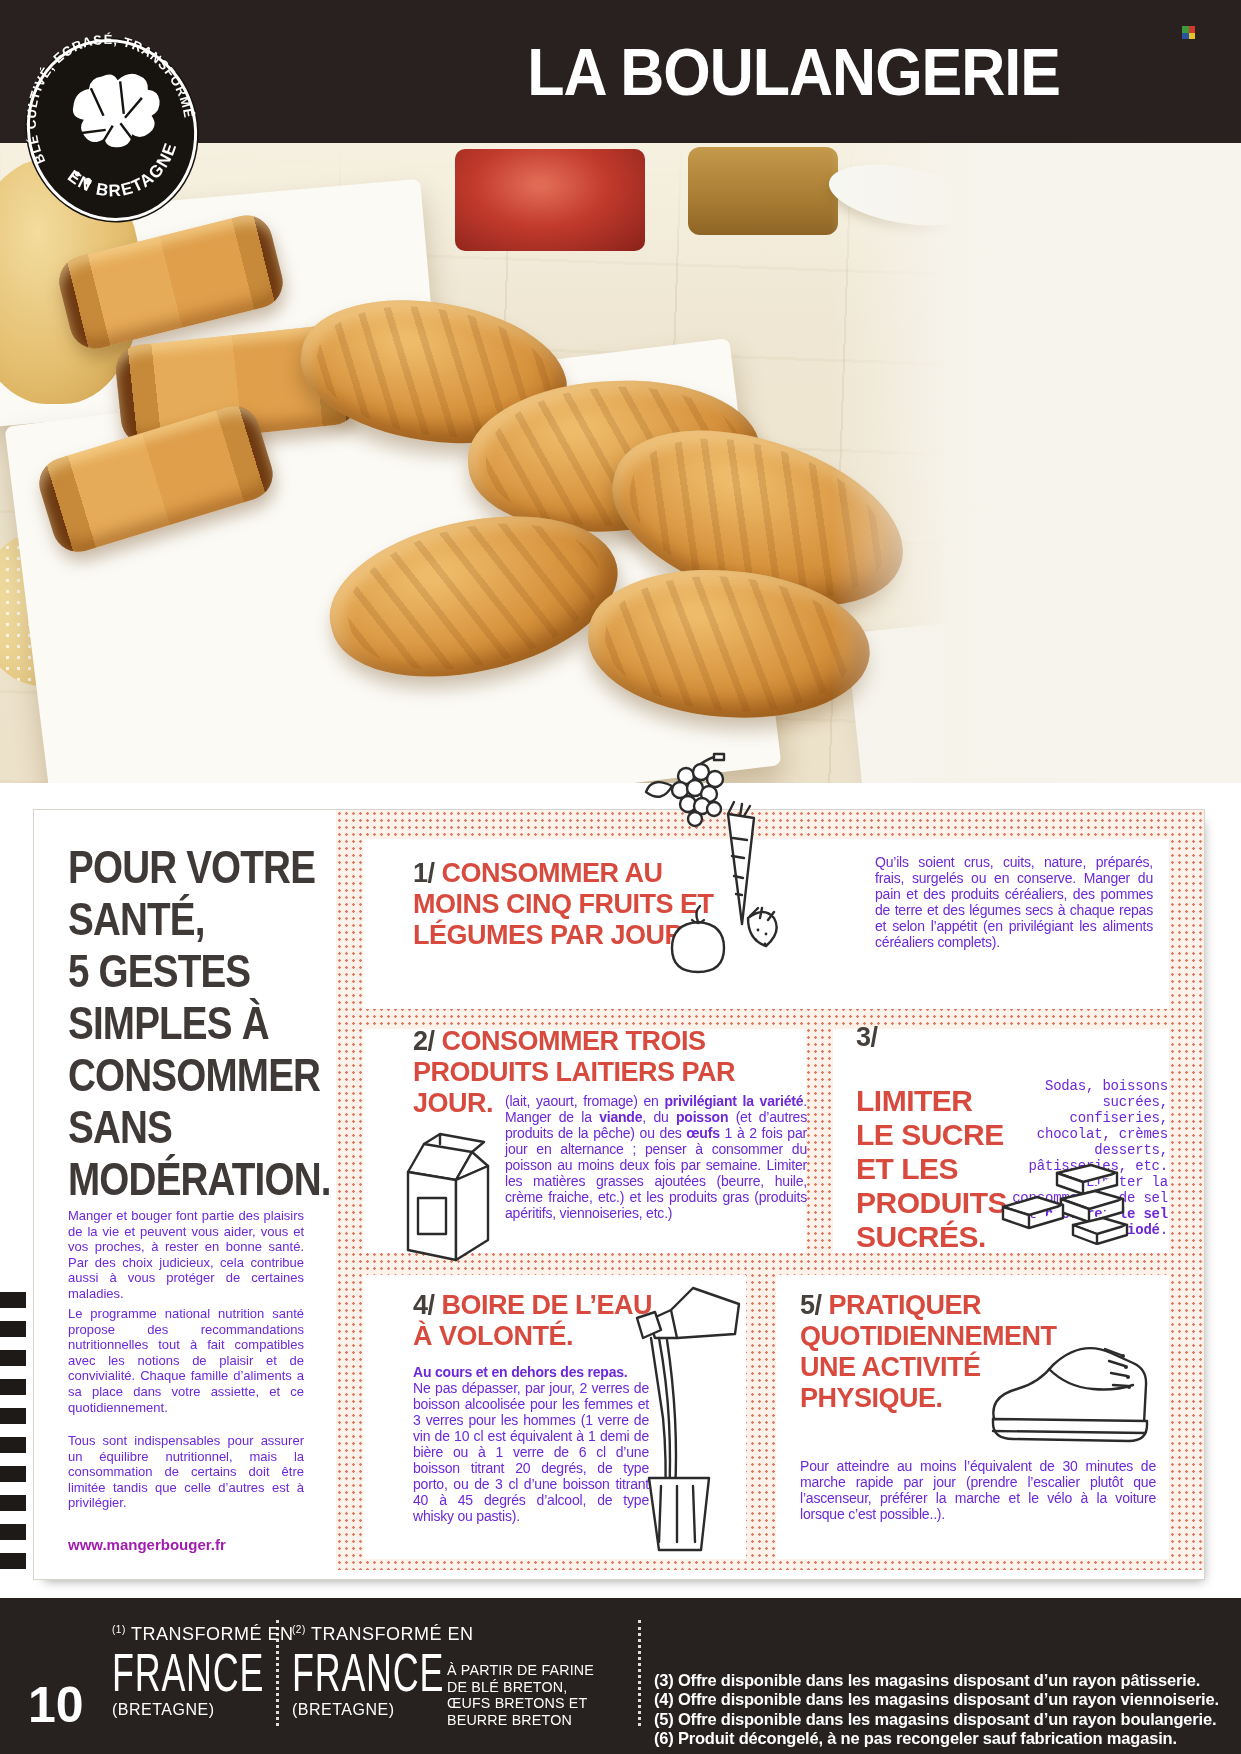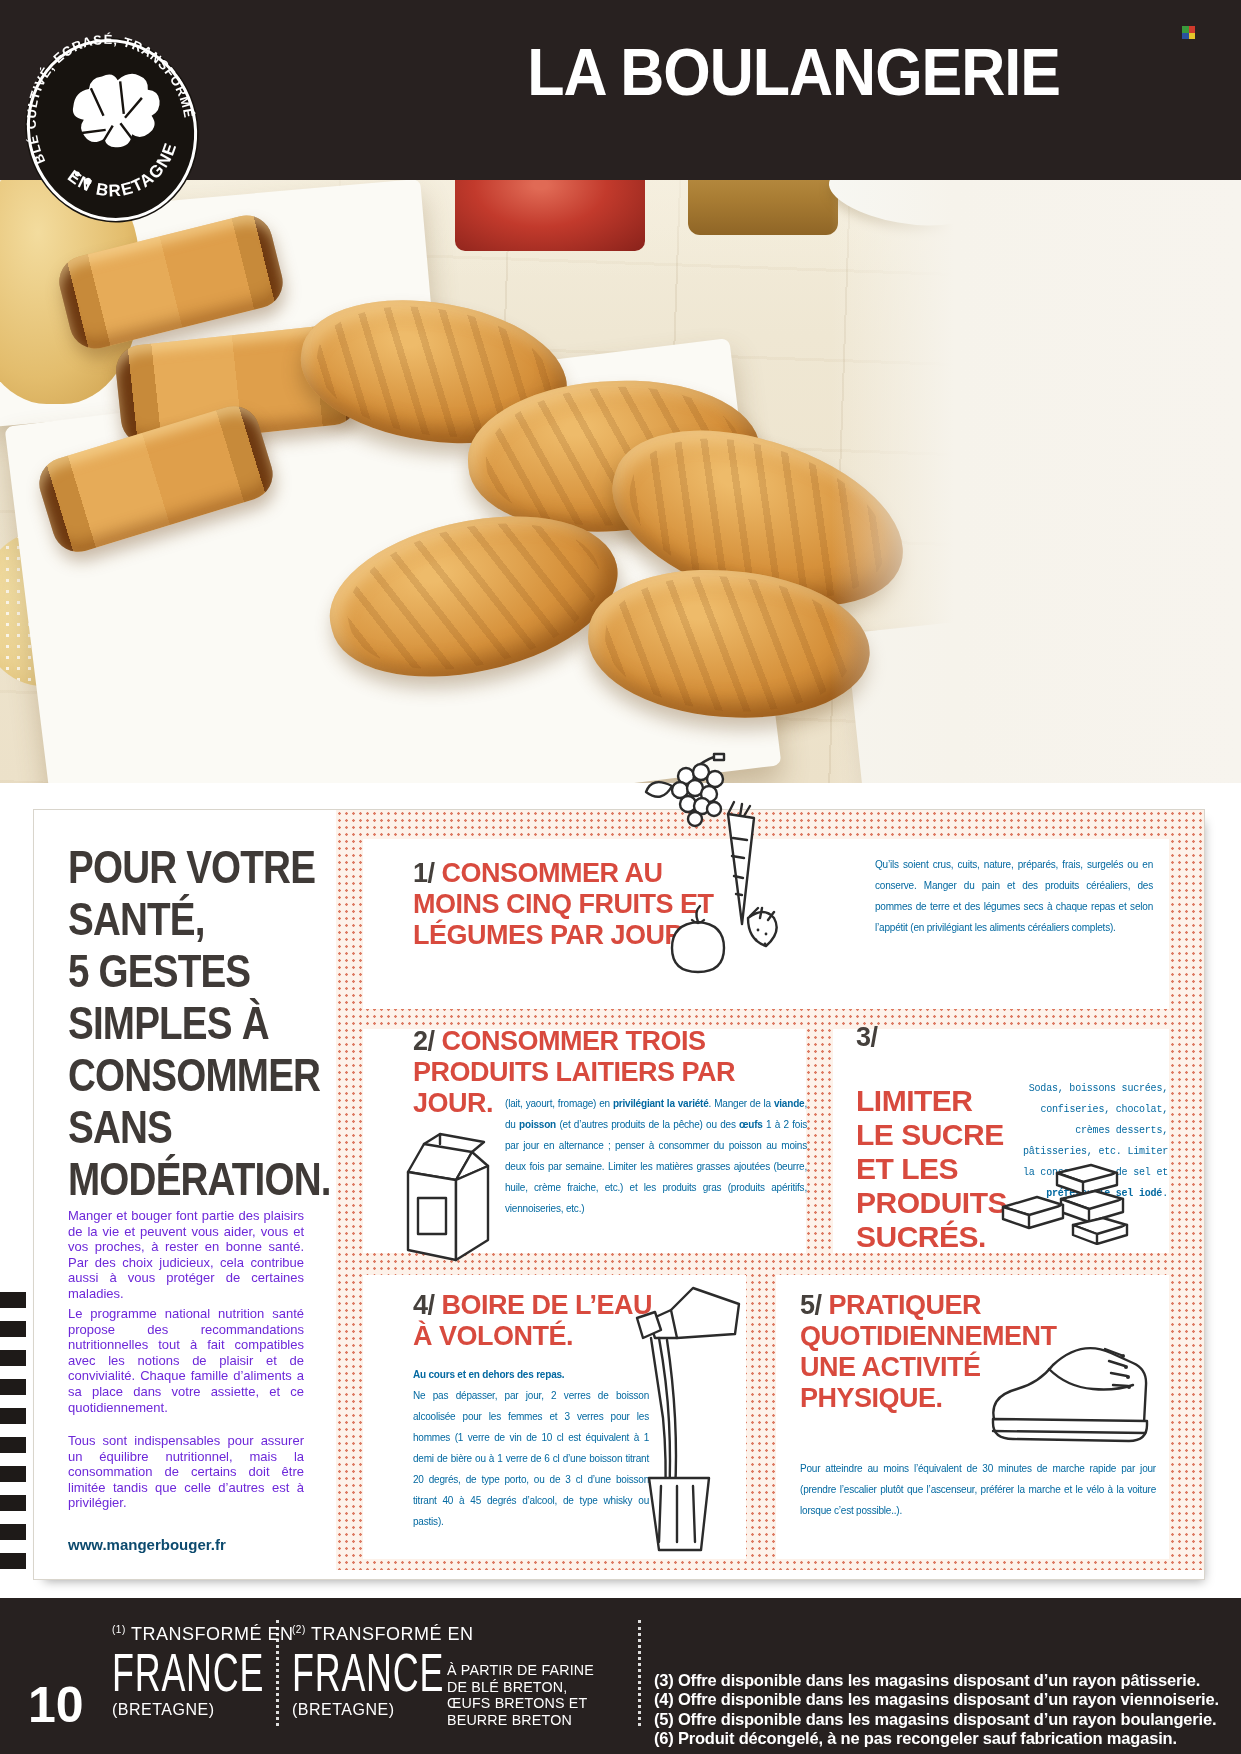--- a/index.html
+++ b/index.html
@@ -1,21 +1,21 @@
 <!DOCTYPE html>
 <html><head>
 <meta charset="utf-8">
 <style>
   html,body{margin:0;padding:0;background:#fff;}
   .page{position:relative;width:1241px;height:1754px;overflow:hidden;background:#fff;
         font-family:"Liberation Sans",sans-serif;}
   .abs{position:absolute;}
 
   
-  .header-band{position:absolute;left:0;top:0;width:1241px;height:180px;background:#282120;z-index:4;}
+  .header-band{position:absolute;left:0;top:0;width:1241px;height:143px;background:#282120;z-index:4;}
   .page-title{position:absolute;right:181px;top:40px;margin:0;color:#fff;font-size:61px;line-height:61px;
               font-weight:700;letter-spacing:-1px;transform:scaleY(1.08);transform-origin:right top;white-space:nowrap;}
   .color-mark{position:absolute;right:46px;top:26px;width:13px;height:13px;display:grid;
               grid-template-columns:1fr 1fr;grid-template-rows:1fr 1fr;}
   .color-mark i{display:block;}
 
   
   .stamp{position:absolute;left:22px;top:32px;width:180px;height:196px;z-index:7;}
 
   
@@ -81,26 +81,26 @@
   .wb1{left:329px;top:29px;width:806px;height:170px;}
   .wb2{left:329px;top:219px;width:443px;height:224px;}
   .wb3{left:799px;top:219px;width:336px;height:224px;}
   .wb4{left:329px;top:465px;width:383px;height:284px;}
   .wb5{left:742px;top:465px;width:393px;height:284px;}
 
   .side-h{left:68px;top:841px;z-index:5;}
   .side-h-line{font-size:46px;font-weight:700;color:#3f3a37;line-height:52px;letter-spacing:-1px;
                transform:scaleX(.84);transform-origin:left center;white-space:nowrap;}
   .side-p{left:68px;width:236px;font-size:13px;line-height:15.6px;color:#6d28d9;text-align:justify;z-index:5;}
-  .side-site{left:68px;top:1536px;font-size:15px;font-weight:700;color:#0c4a6e;z-index:5;}
+  .side-site{left:68px;top:1536px;font-size:15px;font-weight:700;color:#a21caf;z-index:5;}
 
   .sec-head{position:absolute;z-index:5;font-weight:700;font-size:27px;line-height:31px;
             letter-spacing:-.5px;color:#d84a3e;}
   .sec-num{color:#45403c;padding-right:7px;}
-  .sec-body{position:absolute;z-index:5;font-size:10px;line-height:21px;color:#0369a1;
+  .sec-body{position:absolute;z-index:5;font-size:14px;line-height:16px;color:#6d28d9;
             text-align:justify;letter-spacing:-.2px;}
   .sec3-title{position:absolute;z-index:5;font-weight:700;font-size:30px;line-height:34px;color:#d84a3e;letter-spacing:-.5px;margin-top:28px;}
   .illus{position:absolute;z-index:6;}
   .ink{stroke:#2b2b2b;stroke-width:2.4;fill:#fff;stroke-linejoin:round;stroke-linecap:round;}
   .ink-n{stroke:#2b2b2b;stroke-width:2.4;fill:none;stroke-linejoin:round;stroke-linecap:round;}
 
   
   .edge-stripes{position:absolute;left:0;top:1292px;width:26px;height:288px;z-index:3;
         background:repeating-linear-gradient(180deg,#1e1a18 0 16px,#ffffff 16px 29px);}
   .footer{position:absolute;left:0;top:1598px;width:1241px;height:156px;background:#272120;color:#fff;z-index:4;}

